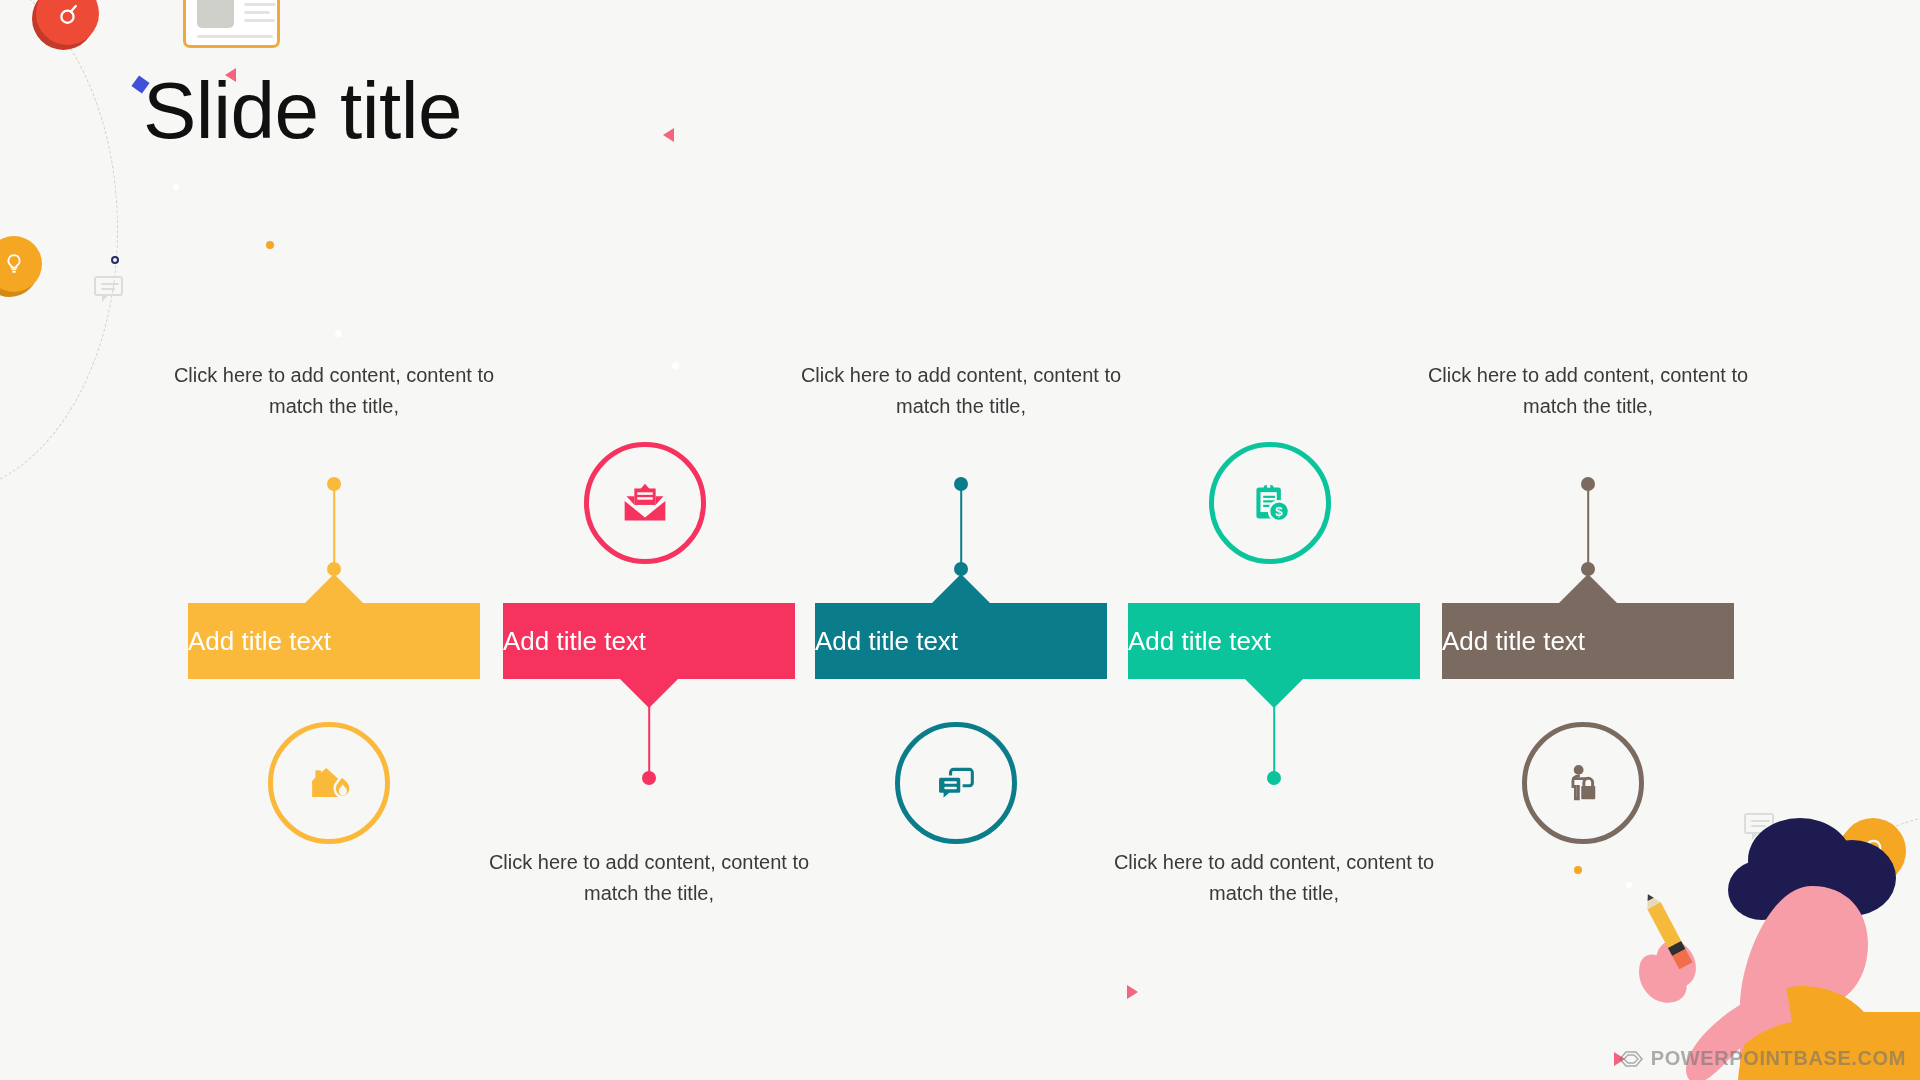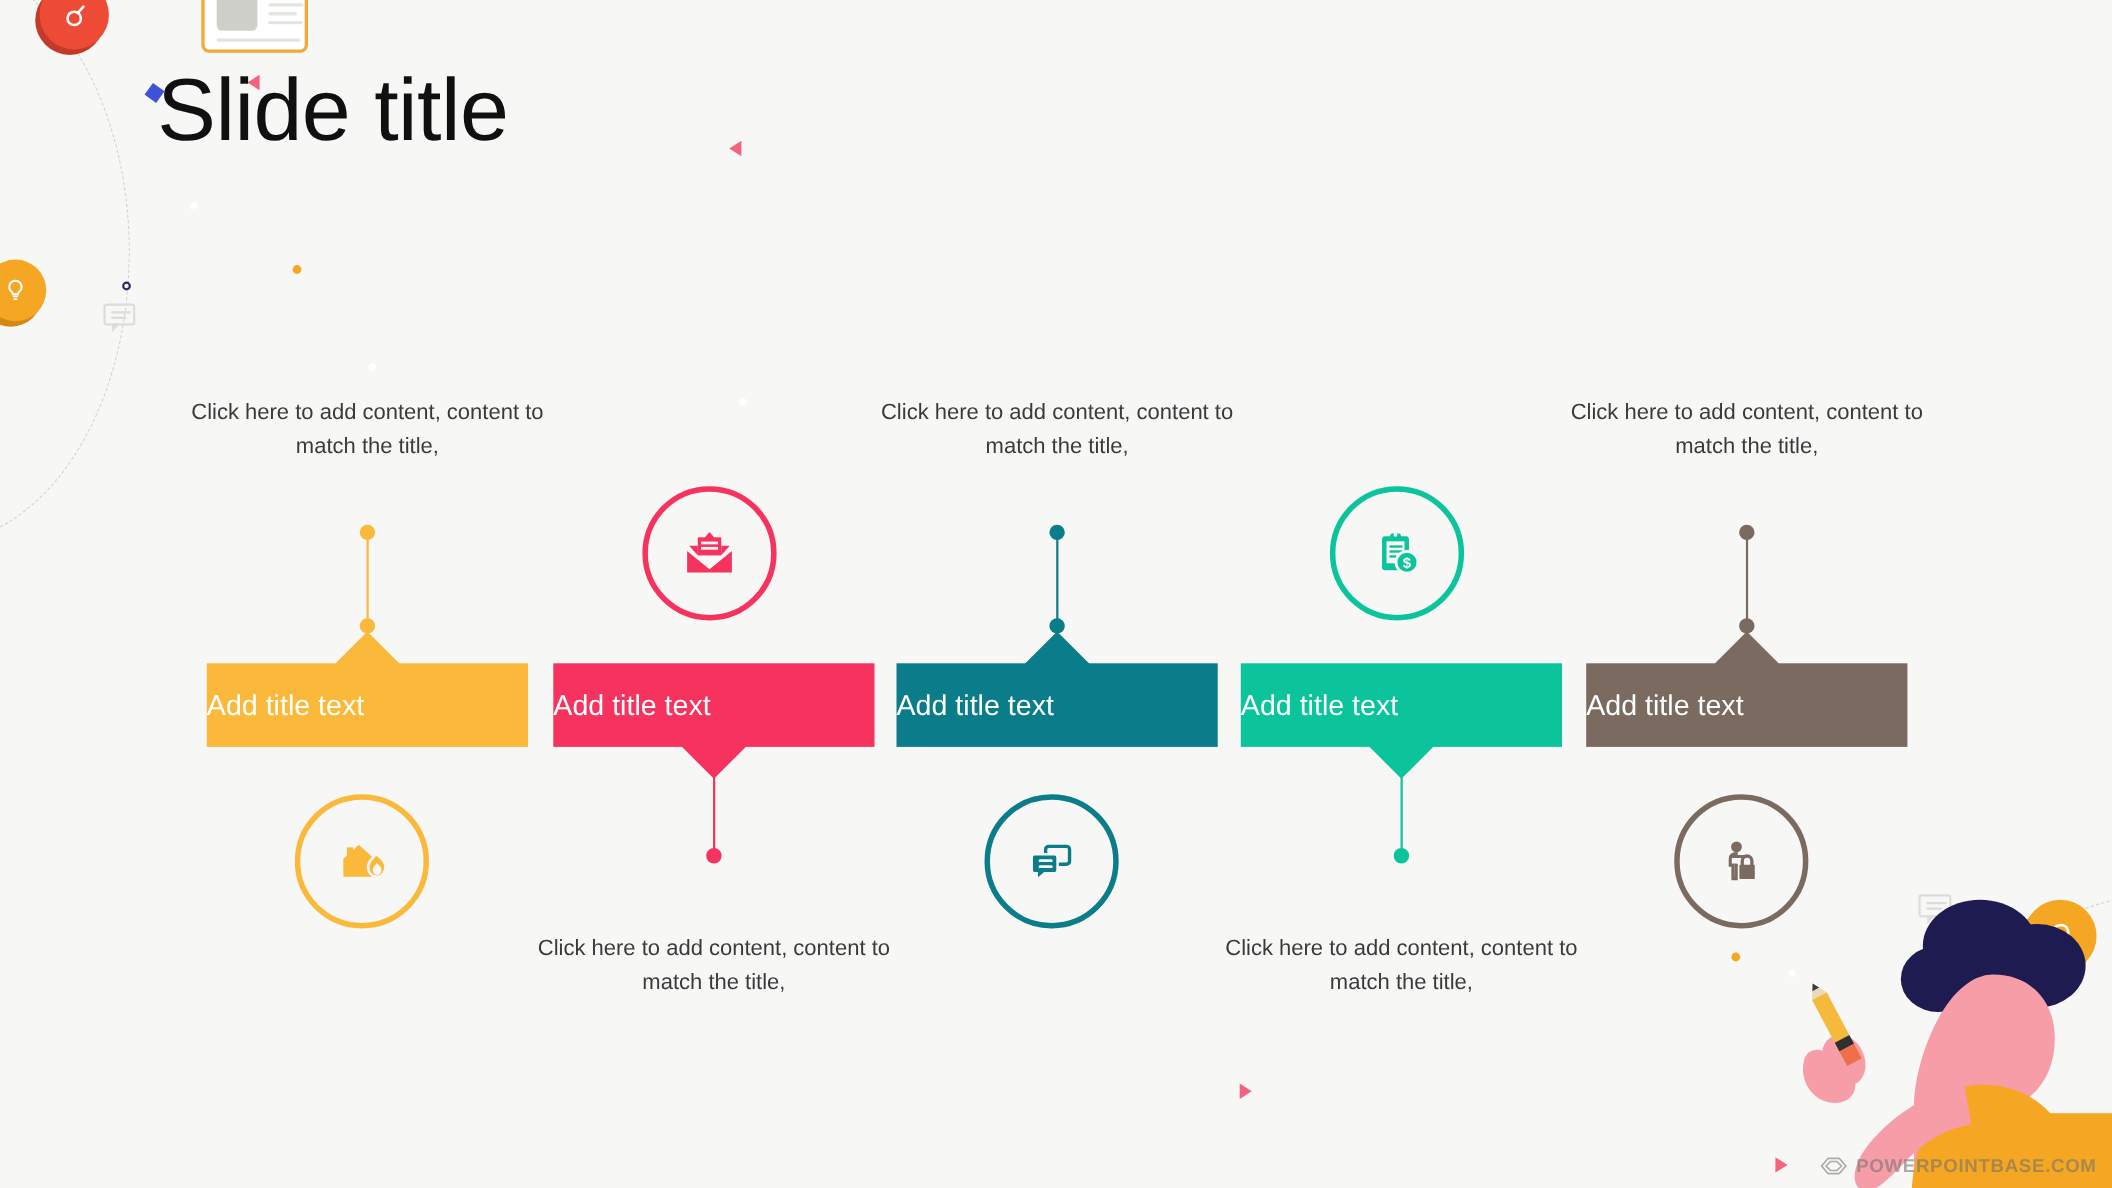--- a/index.html
+++ b/index.html
@@ -8,21 +8,21 @@
     background:#F7F7F6;
     font-family:"Liberation Sans", sans-serif;
     overflow:hidden;
     position:relative;
   }
   .stage{ position:absolute; inset:0; }
 
   
   #slide-title{
     position:absolute;
-    left:143px; top:56px;
+    left:143px; top:67px;
     font-size:80px;
     font-weight:400;
     color:#101010;
     letter-spacing:-0.5px;
     line-height:1.1;
     white-space:nowrap;
   }
 
   
   .deco{ position:absolute; pointer-events:none; }
@@ -138,21 +138,21 @@
     position:absolute; right:0; bottom:0; width:420px; height:330px;
     overflow:hidden;
   }
   #watermark{
     position:absolute; right:14px; bottom:10px;
     display:flex; align-items:center; gap:7px;
     opacity:.55;
   }
   #watermark .wm-text{
     font-family:"Liberation Sans", sans-serif;
-    font-size:17px; font-weight:700; letter-spacing:.6px;
+    font-size:20px; font-weight:700; letter-spacing:.6px;
     color:#6E6E6E;
   }
 </style>
 </head>
 <body>
 
 <div class="stage">
 
   <div class="dashed-arc deco" style="left:-232px; top:-36px; width:350px; height:530px; border-color:#CFCFCB; border-style:dashed;"></div>
 

